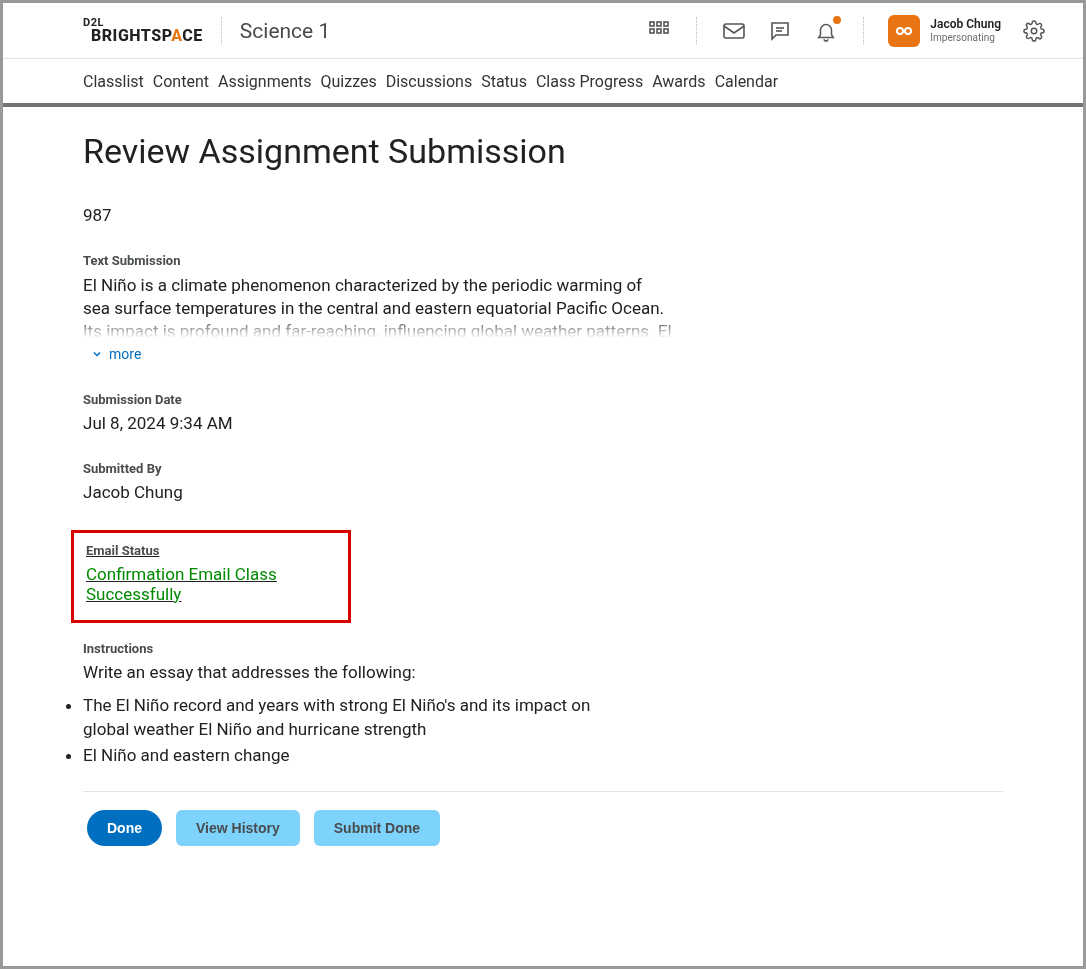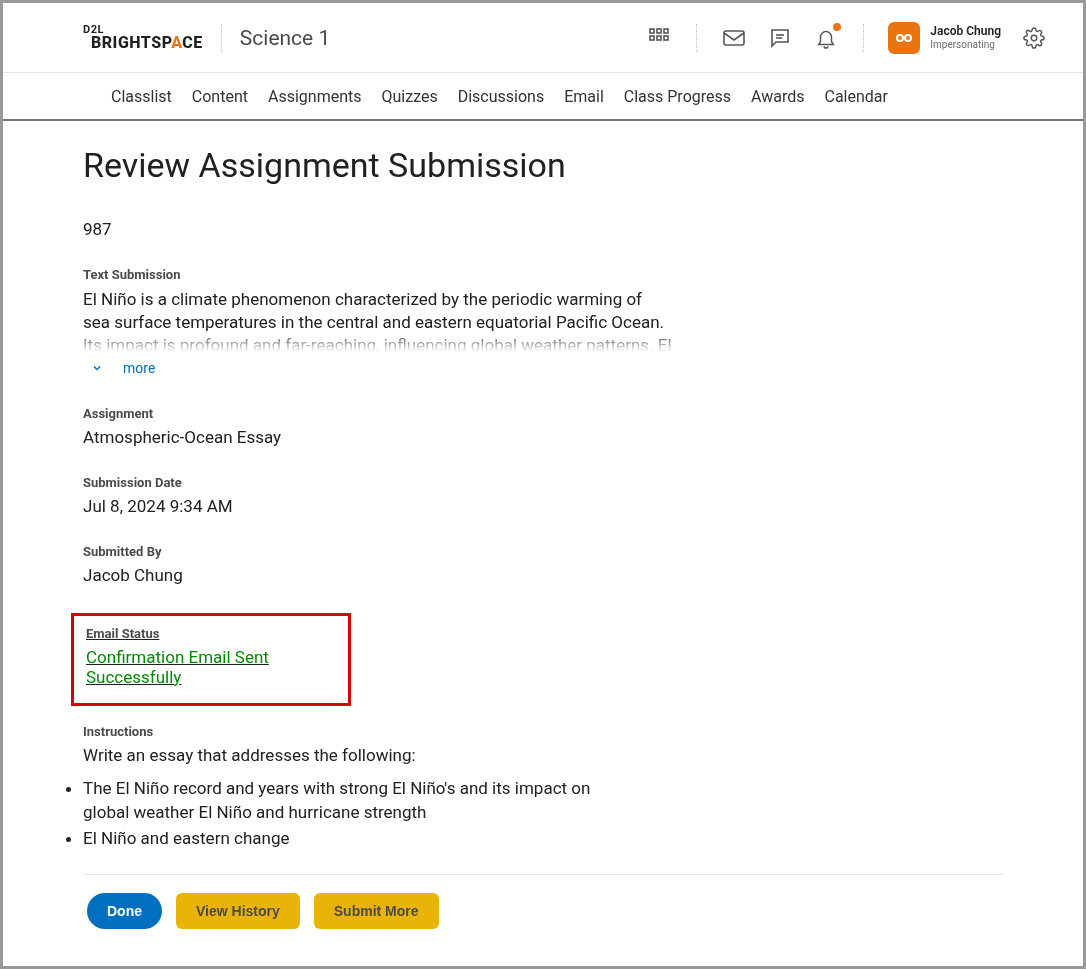--- a/index.html
+++ b/index.html
@@ -9,21 +9,21 @@
     color: #202122;
     border: 3px solid #999;
     width: 1086px;
     height: 969px;
     overflow: hidden;
   }
   .topbar {
     display: flex;
     align-items: center;
     padding: 0 36px 0 80px;
-    height: 70px;
+    height: 56px;
     border-bottom: 1px solid #e3e3e3;
   }
   .logo-block {
     display: flex;
     flex-direction: column;
     line-height: 1;
   }
   .logo-d2l {
     font-size: 11px;
     font-weight: 700;
@@ -86,25 +86,25 @@
     display: flex;
     align-items: center;
     justify-content: center;
     color: #fff;
   }
   .user-text { line-height: 1.2; }
   .user-name { font-size: 12px; font-weight: 600; }
   .user-sub { font-size: 10px; color: #6d6d6d; }
   .navbar {
     display: flex;
-    gap: 20px;
-    padding: 0 108px;
+    gap: 9px;
+    padding: 0 80px;
     height: 48px;
     align-items: center;
-    border-bottom: 2px solid #737373;
+    border-bottom: 4px solid #737373;
     font-size: 16px;
     color: #333;
   }
   .navbar a { cursor: pointer; }
   .content {
     padding: 24px 80px 0 80px;
   }
   h1.page-title {
     font-size: 34px;
     font-weight: 400;
@@ -130,21 +130,21 @@
   }
   .fade {
     position: absolute;
     bottom: 0; left: 0; right: 0;
     height: 22px;
     background: linear-gradient(to bottom, rgba(255,255,255,0), #fff);
   }
   .more-link {
     display: inline-flex;
     align-items: center;
-    gap: 20px;
+    gap: 6px;
     color: #006fbf;
     font-size: 14px;
     margin-top: 8px;
     margin-left: 8px;
     cursor: pointer;
   }
   .email-status-box {
     border: 3px solid #d90000;
     padding: 10px 8px 16px 8px;
     margin-left: -12px;
@@ -177,21 +177,21 @@
   }
   .btn {
     border: none;
     border-radius: 6px;
     padding: 10px 20px;
     font-size: 14px;
     font-weight: 600;
     cursor: pointer;
   }
   .btn-primary { background: #006fbf; color: #fff; border-radius: 18px; }
-  .btn-secondary { background: #eab308; color: #494c4e; }
+  .btn-secondary { background: #7dd3fc; color: #494c4e; }
 </style>
 </head>
 <body>
 
 <div class="topbar">
   <div class="logo-block">
     <span class="logo-d2l">D2L</span>
     <span class="logo-bs">
       <span>BRIGHTSP</span><span class="accent">A</span><span>CE</span>
     </span>
@@ -253,21 +253,21 @@
     </div>
   </div>
 </div>
 
 <div class="navbar">
   <a>Classlist</a>
   <a>Content</a>
   <a>Assignments</a>
   <a>Quizzes</a>
   <a>Discussions</a>
-  <a>Email</a>
+  <a>Status</a>
   <a>Class Progress</a>
   <a>Awards</a>
   <a>Calendar</a>
 </div>
 
 <div class="content">
   <h1 class="page-title">Review Assignment Submission</h1>
 
   <div class="field-block">
     <div class="field-value">987</div>
@@ -280,49 +280,45 @@
       <div class="fade"></div>
     </div>
     <div class="more-link">
       <svg width="12" height="12" viewBox="0 0 24 24" fill="none" stroke="#006fbf" stroke-width="3">
           <path d="M6 9l6 6 6-6"></path>
         </svg>
       <span>more</span>
     </div>
   </div>
 
-  <div class="field-block">
-    <div class="field-label">Assignment</div>
-    <div class="field-value">Atmospheric-Ocean Essay</div>
-  </div>
 
   <div class="field-block">
     <div class="field-label">Submission Date</div>
     <div class="field-value">Jul 8, 2024 9:34 AM</div>
   </div>
 
   <div class="field-block">
     <div class="field-label">Submitted By</div>
     <div class="field-value">Jacob Chung</div>
   </div>
 
   <div class="email-status-box">
     <div class="field-label">Email Status</div>
-    <div class="email-status-value">Confirmation Email Sent Successfully</div>
+    <div class="email-status-value">Confirmation Email Class Successfully</div>
   </div>
 
   <div class="field-block" style="margin-bottom:8px;">
     <div class="field-label">Instructions</div>
     <div class="field-value">Write an essay that addresses the following:</div>
     <ul class="instructions-list">
       <li>The El Niño record and years with strong El Niño's and its impact on global weather El Niño and hurricane strength</li>
       <li>El Niño and eastern change</li>
     </ul>
   </div>
 
   <hr class="hr">
 
   <div class="button-row">
     <button class="btn btn-primary">Done</button>
     <button class="btn btn-secondary">View History</button>
-    <button class="btn btn-secondary">Submit More</button>
+    <button class="btn btn-secondary">Submit Done</button>
   </div>
 </div>
 
 </body></html>

